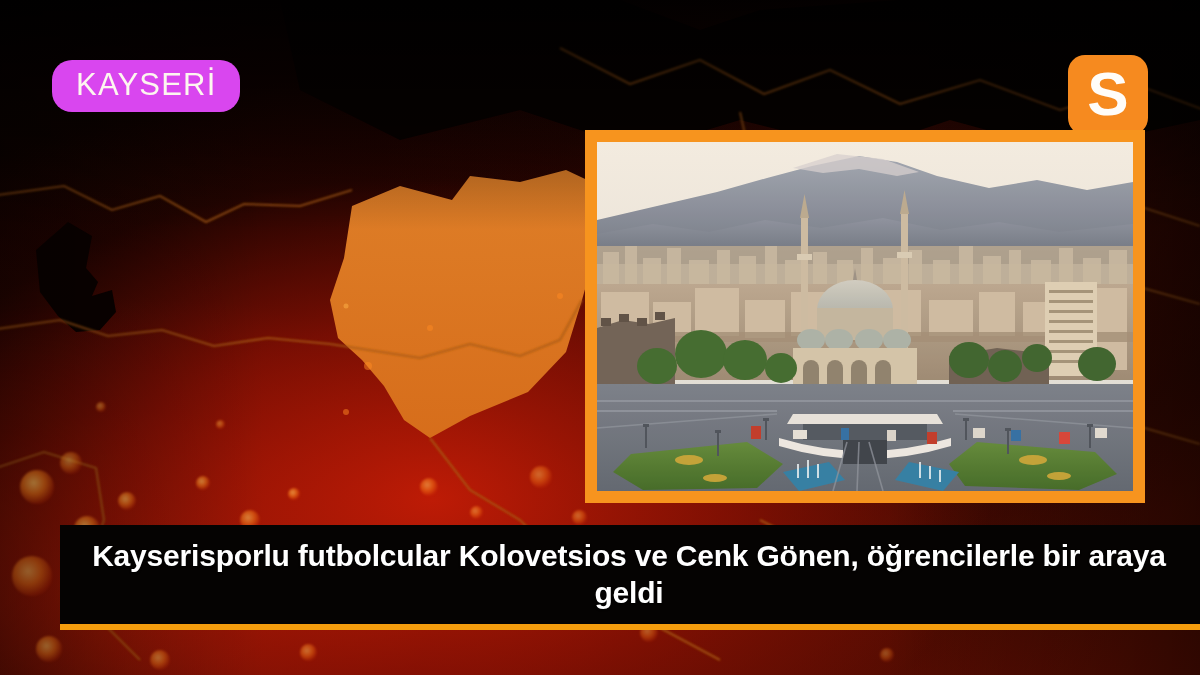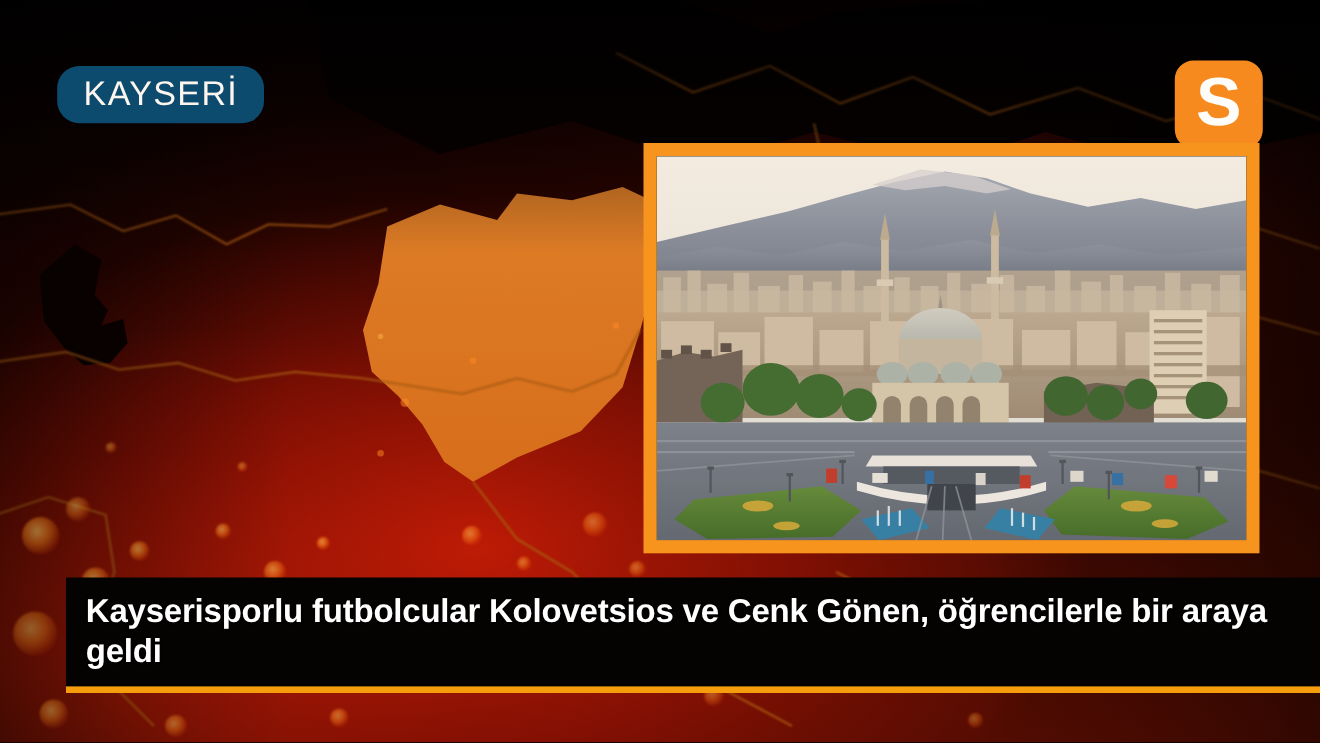--- a/index.html
+++ b/index.html
@@ -46,21 +46,21 @@
     border-radius:50%;
     background:radial-gradient(circle at 40% 38%, rgba(255,190,90,0.98) 0%, rgba(255,130,25,0.80) 38%, rgba(220,60,6,0.32) 70%, rgba(160,20,0,0) 100%);
     filter:blur(1.2px);
   }
 
   
   .city-badge {
     position:absolute;
     left:52px; top:60px;
     padding:9px 24px 12px 24px;
-    background:#0c4a6e;
+    background:#d946ef;
     border-radius:20px;
     color:#fdf6ef;
     font-size:31px;
     font-weight:400;
     letter-spacing:1.2px;
     line-height:1;
     white-space:nowrap;
   }
 
   
@@ -100,20 +100,21 @@
 
   
   .headline-bar {
     position:absolute;
     left:60px; top:525px;
     width:1140px;
     height:105px;
     background:#050302;
     border-bottom:6px solid #f59d0d;
     padding:12px 20px 0 18px;
+    text-align:center;
   }
   .headline-text {
     color:#ffffff;
     font-size:30px;
     font-weight:700;
     line-height:1.24;
     letter-spacing:-0.2px;
     text-shadow:0 1px 2px rgba(0,0,0,0.9);
   }
 </style>

